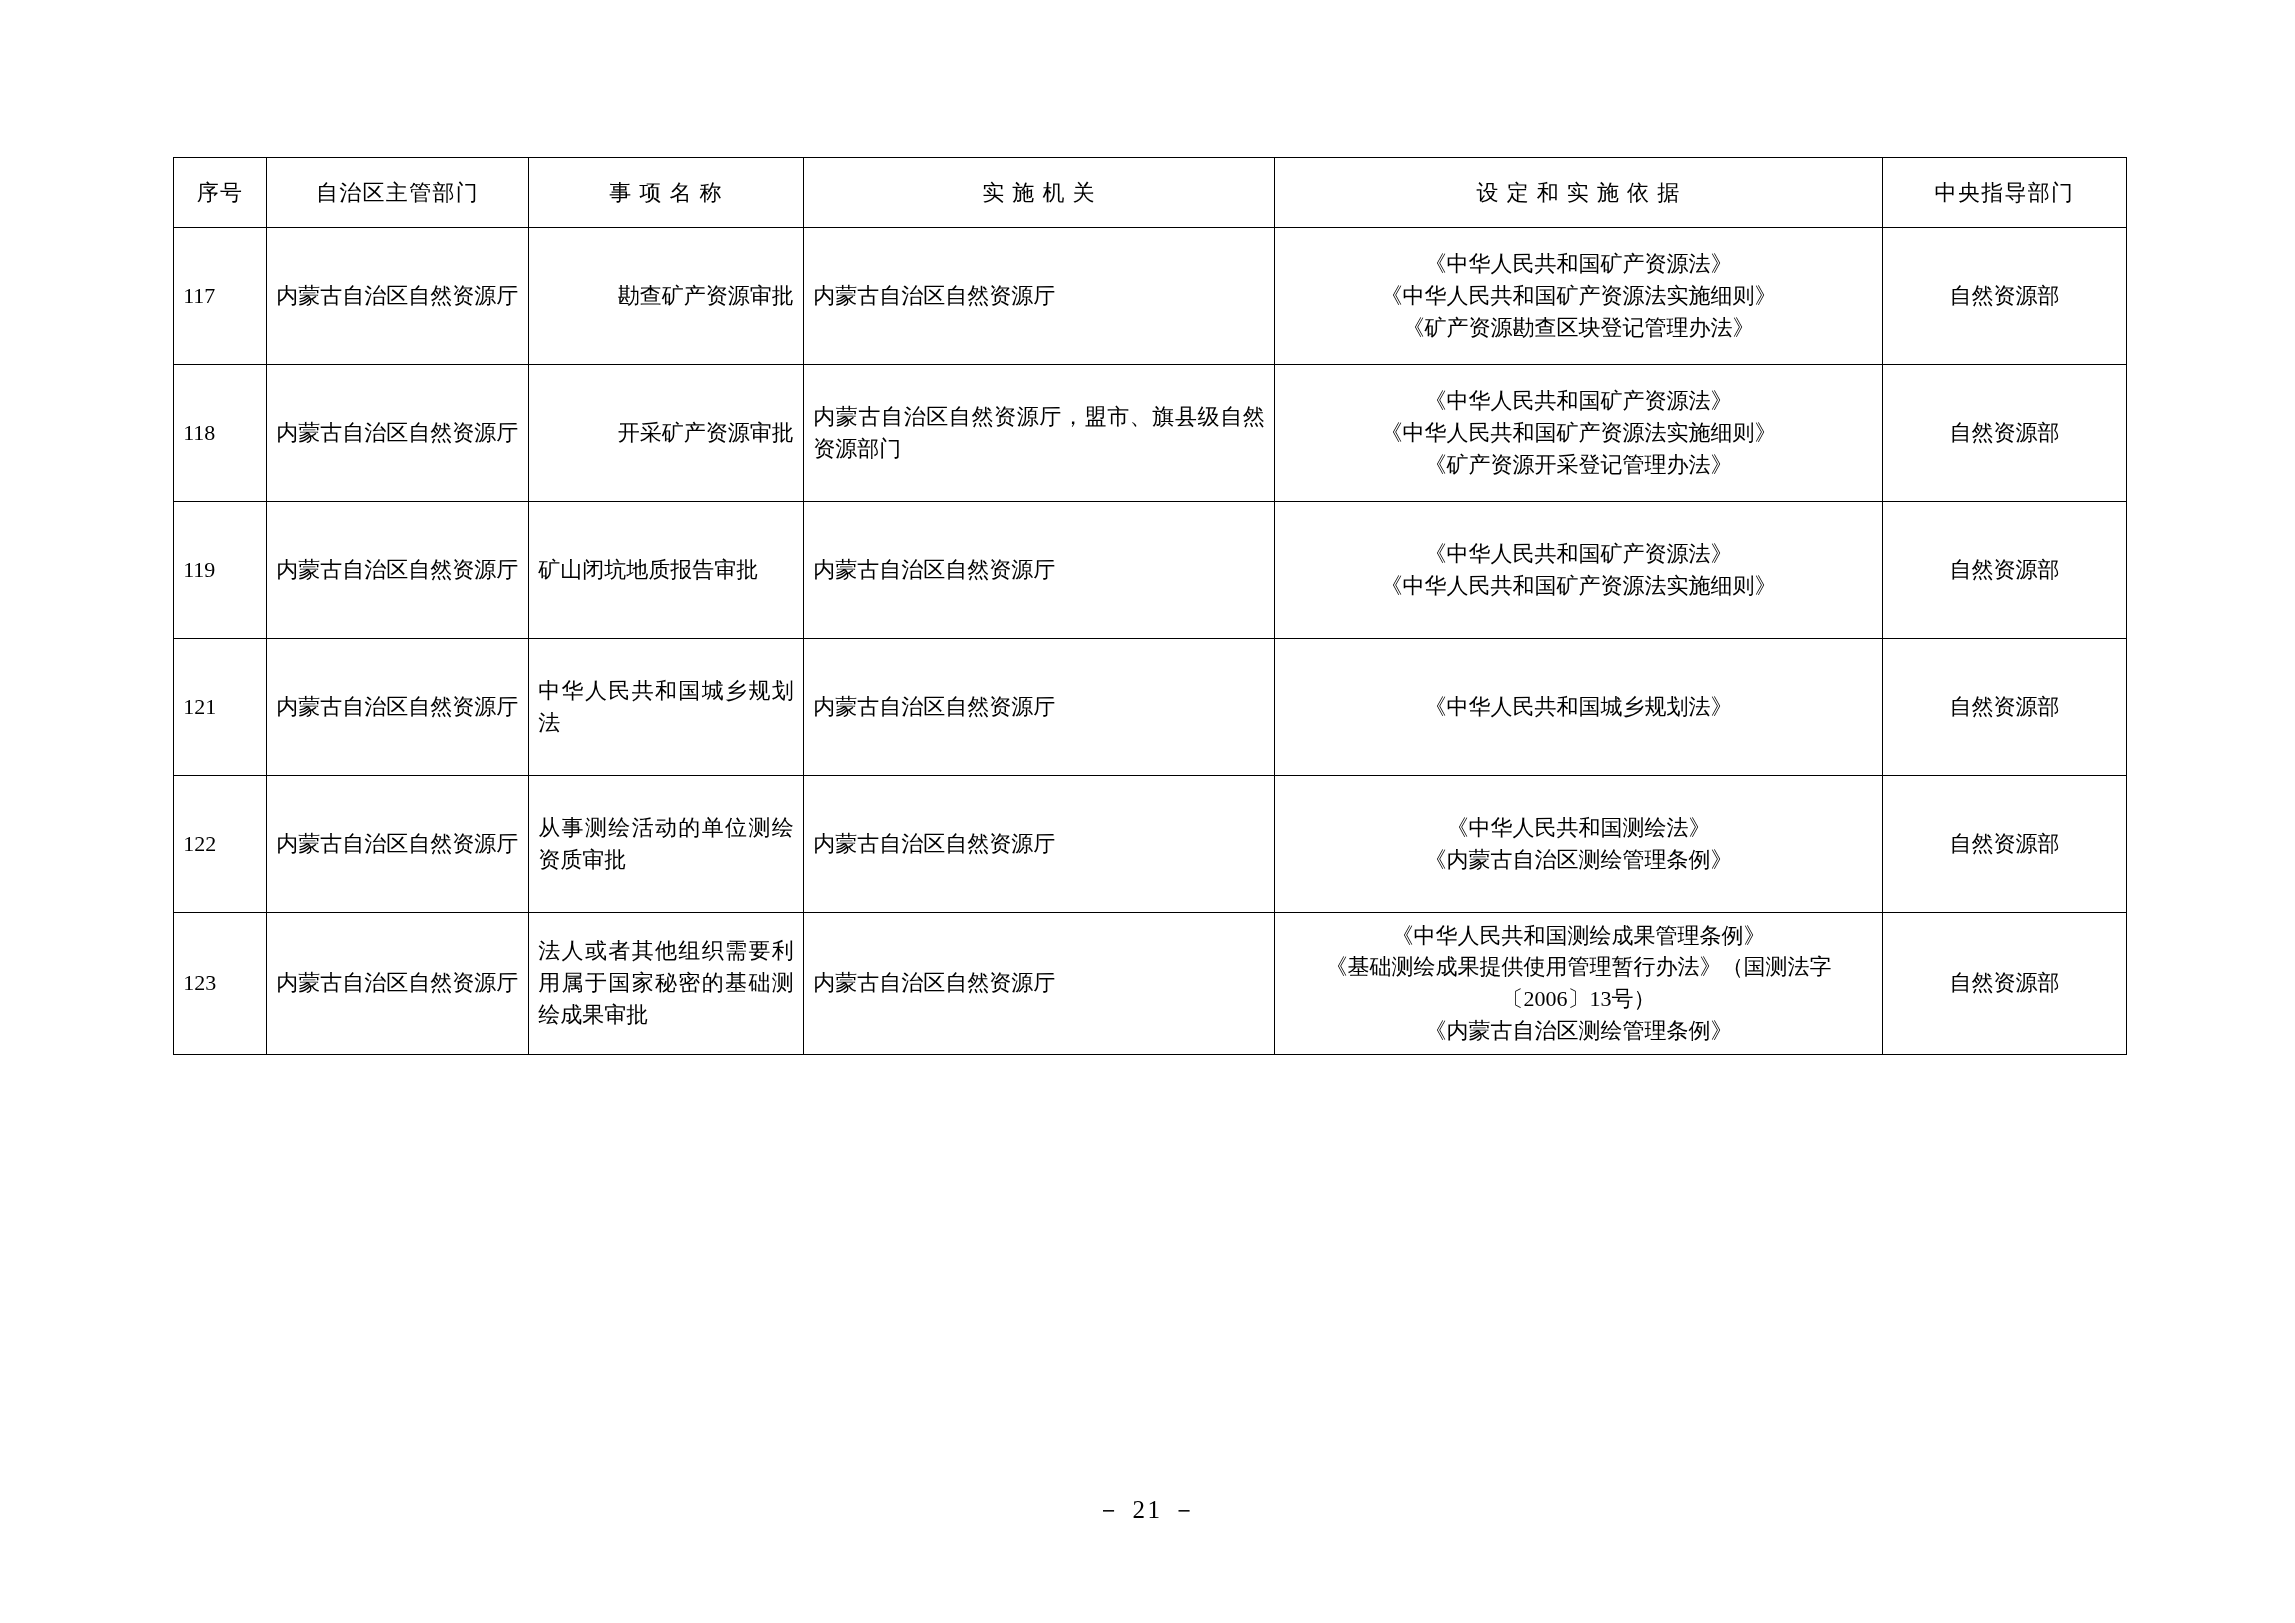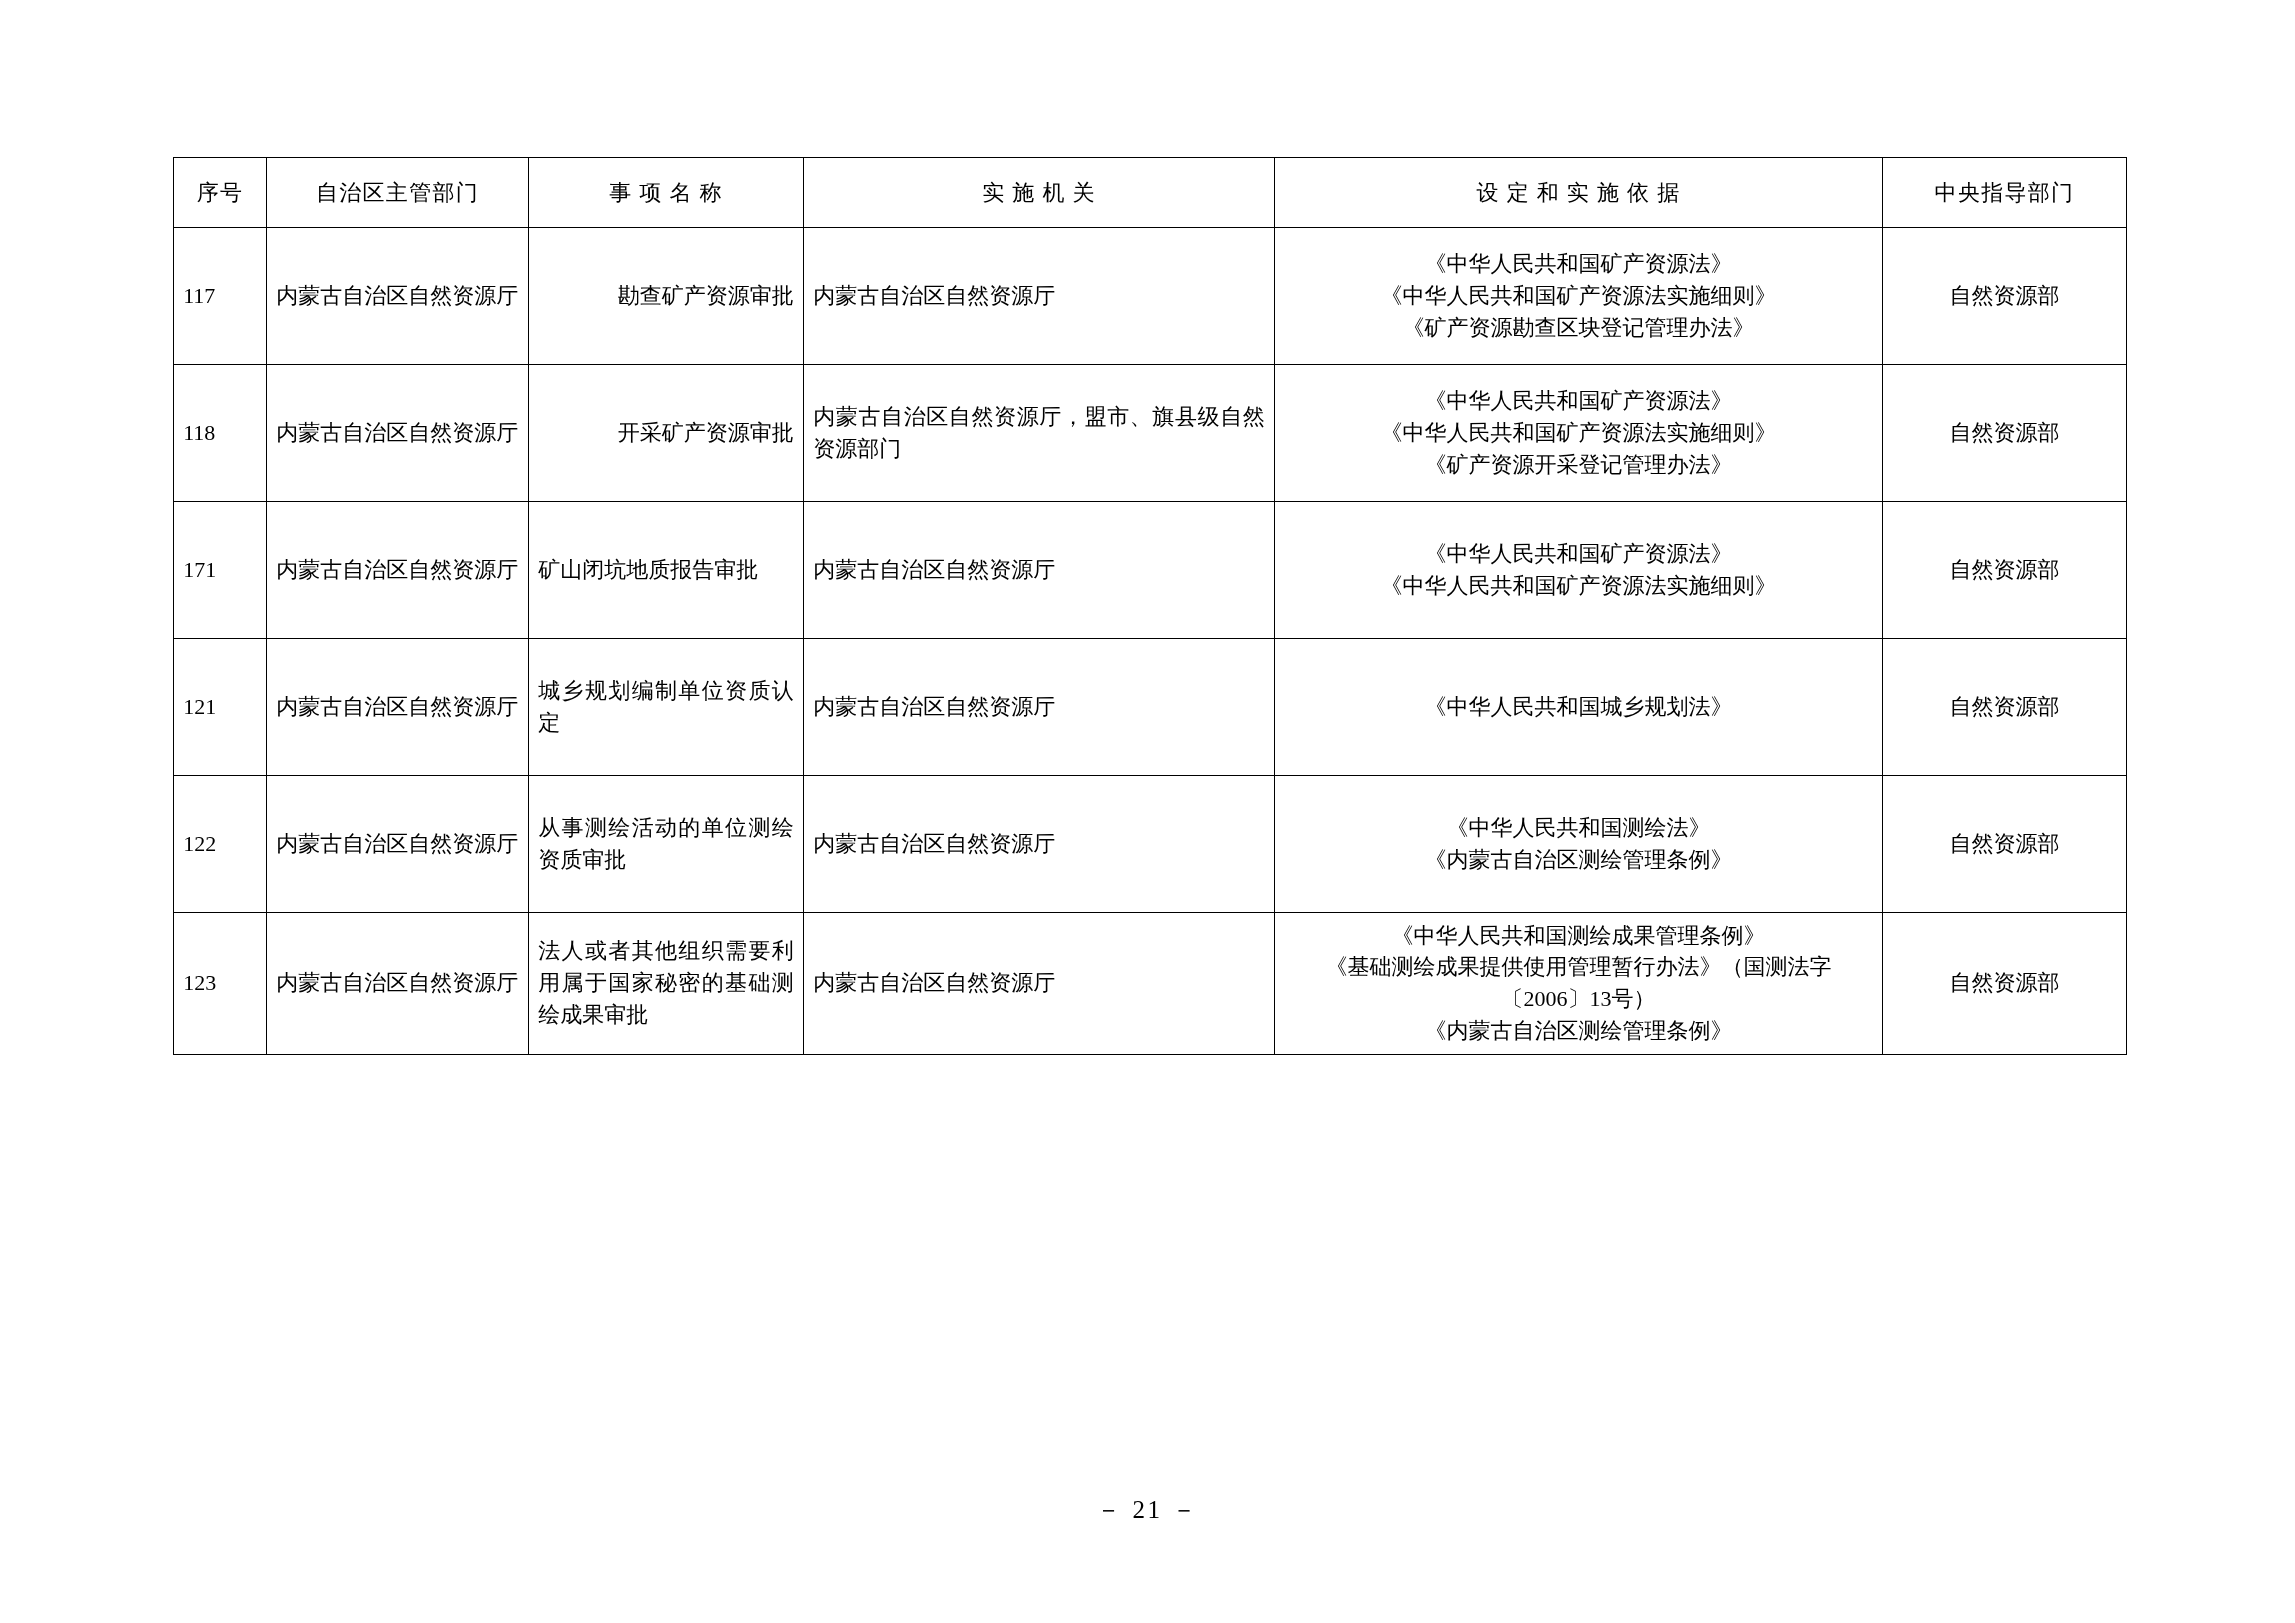--- a/index.html
+++ b/index.html
@@ -157,36 +157,36 @@
           <td class="org just">内蒙古自治区自然资源厅，盟市、旗县级自然资源部门</td>
           <td class="basis">
               <span class="basis-line">《中华人民共和国矿产资源法》
 《中华人民共和国矿产资源法实施细则》
 《矿产资源开采登记管理办法》</span>
             </td>
           <td class="central">自然资源部</td>
         </tr>
 
         <tr class="row-tall">
-          <td class="seq">171</td>
+          <td class="seq">119</td>
           <td class="dept">内蒙古自治区自然资源厅</td>
           <td class="item just">矿山闭坑地质报告审批</td>
           <td class="org">内蒙古自治区自然资源厅</td>
           <td class="basis">
               <span class="basis-line">《中华人民共和国矿产资源法》
 《中华人民共和国矿产资源法实施细则》</span>
             </td>
           <td class="central">自然资源部</td>
         </tr>
 
 
         <tr class="row-tall">
           <td class="seq">121</td>
           <td class="dept">内蒙古自治区自然资源厅</td>
-          <td class="item just">城乡规划编制单位资质认定</td>
+          <td class="item just">中华人民共和国城乡规划法</td>
           <td class="org">内蒙古自治区自然资源厅</td>
           <td class="basis">
               <span class="basis-line">《中华人民共和国城乡规划法》</span>
             </td>
           <td class="central">自然资源部</td>
         </tr>
 
         <tr class="row-tall">
           <td class="seq">122</td>
           <td class="dept">内蒙古自治区自然资源厅</td>

